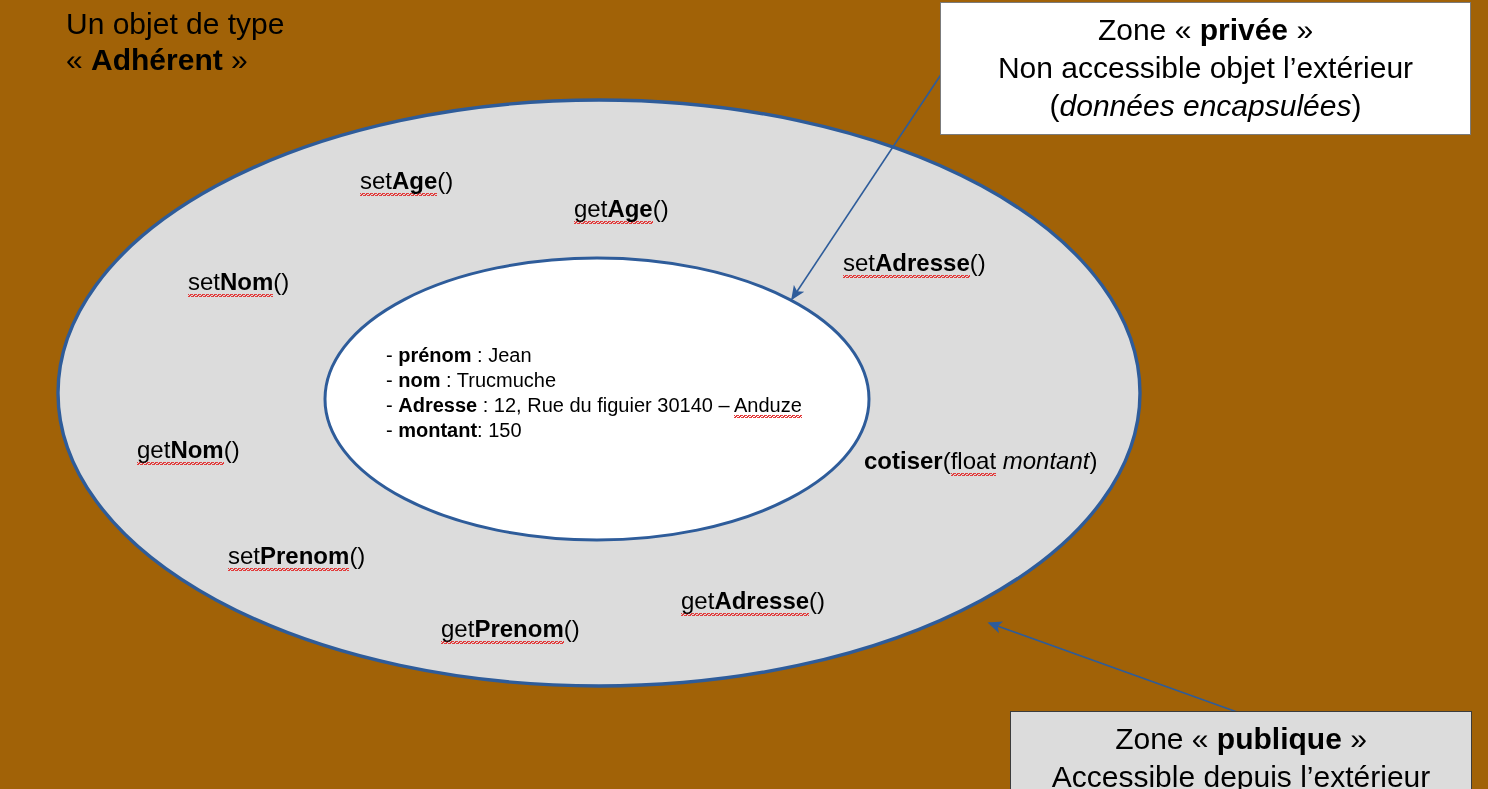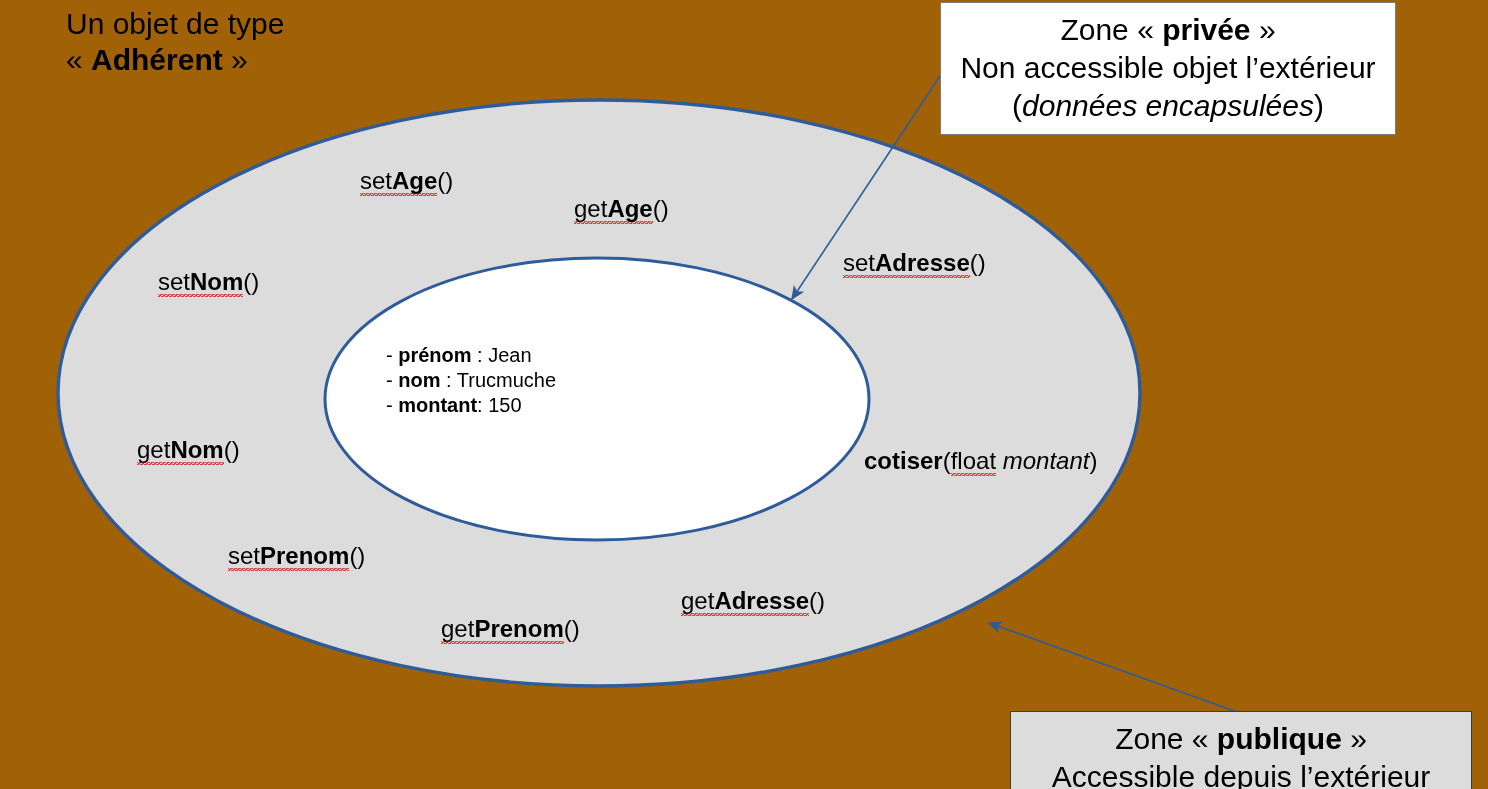--- a/index.html
+++ b/index.html
@@ -84,21 +84,21 @@
     text-align: center;
     font-size: 30px;
     line-height: 38px;
   }
   .callout .b { font-weight: bold; }
   .callout .i { font-style: italic; }
 
   #private-box {
     left: 940px;
     top: 2px;
-    width: 456px;
+    width: 531px;
     height: 133px;
     background: #ffffff;
     border: 1px solid #7b7b7b;
     padding-top: 8px;
   }
 
   #public-box {
     left: 1010px;
     top: 711px;
     width: 462px;
@@ -130,37 +130,38 @@
   </svg>
 
   <div class="layer">
 
     <div id="page-title"><span>Un objet de type</span><br><span>« </span><span class="b">Adhérent</span><span> »</span></div>
 
     <div class="method" style="left:360px; top:167px;"><span class="sq"><span>set</span><span class="bold">Age</span></span><span>()</span></div>
 
     <div class="method" style="left:574px; top:160px;margin-top:35px;"><span class="sq"><span>get</span><span class="bold">Age</span></span><span>()</span></div>
 
-    <div class="method" style="left:158px; top:268px;text-align:right;"><span class="sq"><span>set</span><span class="bold">Nom</span></span><span>()</span></div>
+    <div class="method" style="left:188px; top:268px;text-align:right;"><span class="sq"><span>set</span><span class="bold">Nom</span></span><span>()</span></div>
 
     <div class="method" style="left:843px; top:249px;"><span class="sq"><span>set</span><span class="bold">Adresse</span></span><span>()</span></div>
 
     <div class="method" style="left:137px; top:436px;"><span class="sq"><span>get</span><span class="bold">Nom</span></span><span>()</span></div>
 
     <div class="method" style="left:228px; top:542px;"><span class="sq"><span>set</span><span class="bold">Prenom</span></span><span>()</span></div>
 
     <div class="method" style="left:441px; top:615px;"><span class="sq"><span>get</span><span class="bold">Prenom</span></span><span>()</span></div>
 
     <div class="method" style="left:681px; top:587px;"><span class="sq"><span>get</span><span class="bold">Adresse</span></span><span>()</span></div>
 
     <div class="method" style="left:864px; top:447px;"><span class="bold">cotiser</span><span>(</span><span class="sq">float</span><span> </span><span class="ital">montant</span><span>)</span></div>
 
     <div id="attributes">
       <span class="row"><span>- </span><span class="k">prénom</span><span> : </span><span>Jean</span></span>
       <span class="row"><span>- </span><span class="k">nom</span><span> : </span><span>Trucmuche</span></span>
+      <span class="row"><span>- </span><span class="k">Adresse</span><span> :  </span><span class="sq-tail">12, Rue du figuier 30140 – <span class="sq">Anduze</span></span></span>
       <span class="row"><span>- </span><span class="k">montant</span><span>: </span><span>150</span></span>
     </div>
 
     <div class="callout" id="private-box">
       <div><span>Zone « </span><span class="b">privée</span><span> »</span></div>
       <div>Non accessible objet l’extérieur</div>
       <div><span>(</span><span class="i">données encapsulées</span><span>)</span></div>
     </div>
 
     <div class="callout" id="public-box">

